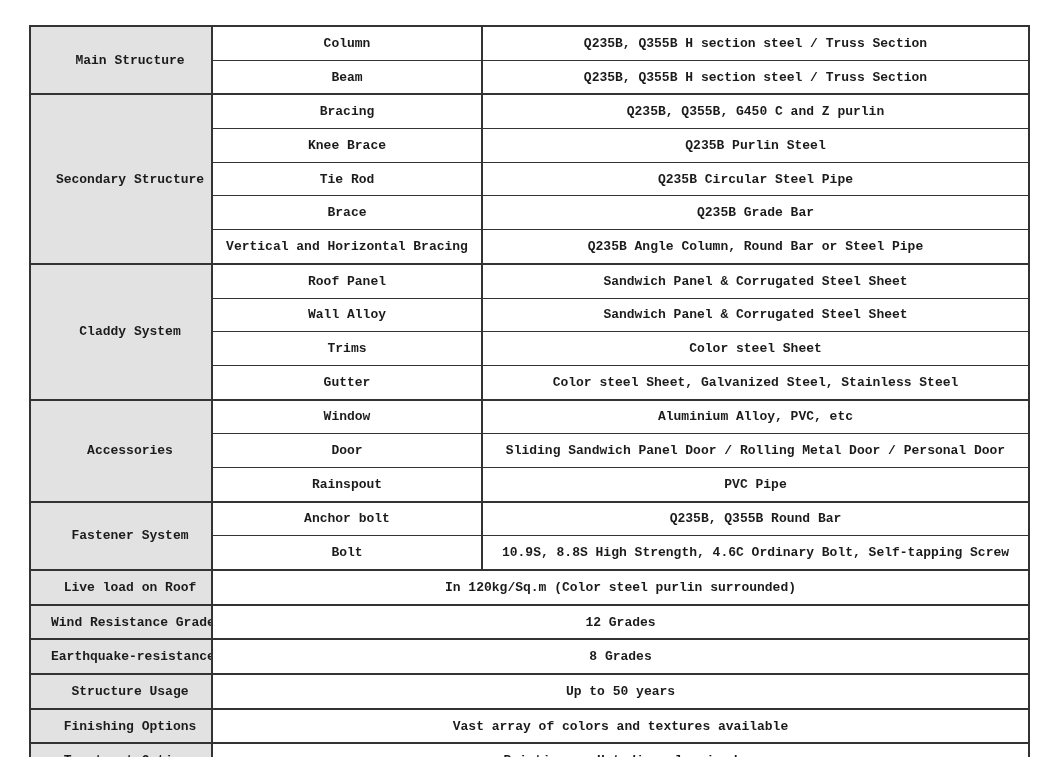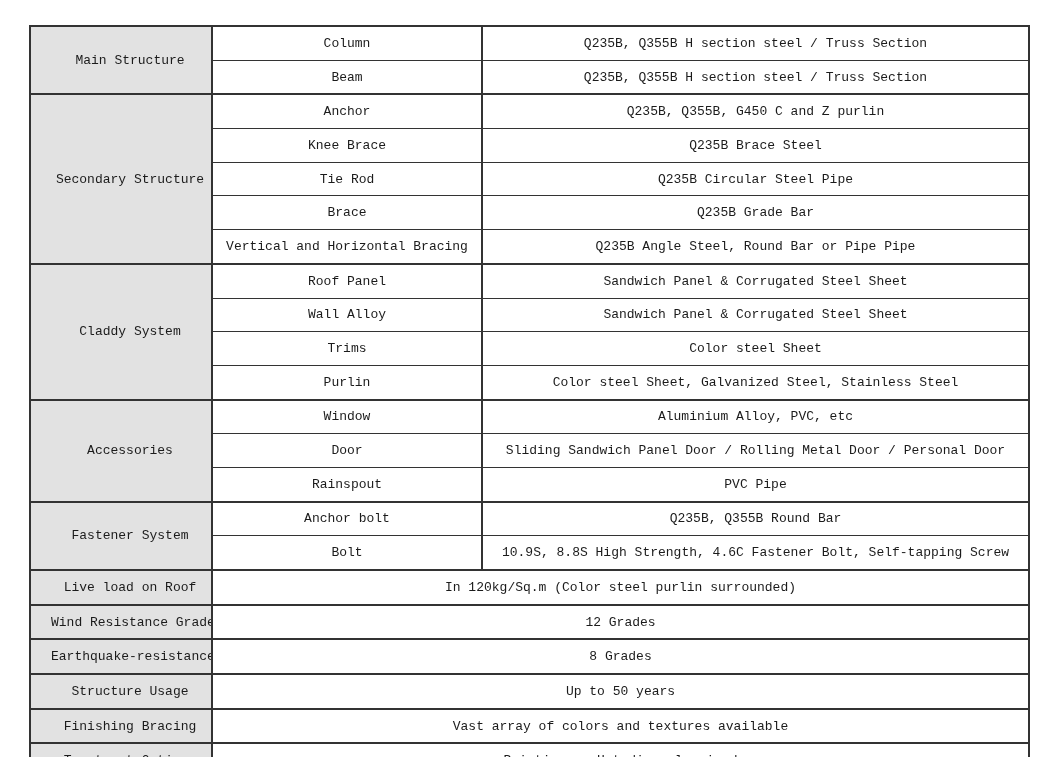--- a/index.html
+++ b/index.html
@@ -33,20 +33,21 @@
     border: 1px solid #333333;
     border-left-width: 2px;
     border-right-width: 2px;
     text-align: center;
     vertical-align: middle;
     height: 32.7px;
     padding: 0 2px;
     white-space: nowrap;
     overflow: hidden;
     line-height: 1;
+    font-weight: bold;
   }
   table.spec tr.section-start td { border-top-width: 2px; }
   table.spec td.cat {
     background: #e2e2e2;
     padding-left: 20px;
   }
 </style>
 </head>
 <body>
 
@@ -62,54 +63,54 @@
           <td class="cat" rowspan="2">Main Structure</td>
           <td>Column</td>
           <td>Q235B, Q355B H section steel / Truss Section</td>
         </tr>
         <tr>
           <td>Beam</td>
           <td>Q235B, Q355B H section steel / Truss Section</td>
         </tr>
         <tr class="section-start">
           <td class="cat" rowspan="5">Secondary Structure</td>
-          <td>Anchor</td>
+          <td>Bracing</td>
           <td>Q235B, Q355B, G450 C and Z purlin</td>
         </tr>
         <tr>
           <td>Knee Brace</td>
-          <td>Q235B Brace Steel</td>
+          <td>Q235B Purlin Steel</td>
         </tr>
         <tr>
           <td>Tie Rod</td>
           <td>Q235B Circular Steel Pipe</td>
         </tr>
         <tr>
           <td>Brace</td>
           <td>Q235B Grade Bar</td>
         </tr>
         <tr>
           <td>Vertical and Horizontal  Bracing</td>
-          <td>Q235B Angle Steel, Round Bar or Pipe Pipe</td>
+          <td>Q235B Angle Column, Round Bar or Steel Pipe</td>
         </tr>
         <tr class="section-start">
           <td class="cat" rowspan="4">Claddy System</td>
           <td>Roof Panel</td>
           <td>Sandwich Panel &amp; Corrugated Steel Sheet</td>
         </tr>
         <tr>
           <td>Wall Alloy</td>
           <td>Sandwich Panel &amp; Corrugated Steel Sheet</td>
         </tr>
         <tr>
           <td>Trims</td>
           <td>Color steel Sheet</td>
         </tr>
         <tr>
-          <td>Purlin</td>
+          <td>Gutter</td>
           <td>Color steel Sheet, Galvanized Steel, Stainless Steel</td>
         </tr>
         <tr class="section-start">
           <td class="cat" rowspan="3">Accessories</td>
           <td>Window</td>
           <td>Aluminium Alloy, PVC, etc</td>
         </tr>
         <tr>
           <td>Door</td>
           <td>Sliding Sandwich Panel Door / Rolling Metal Door /  Personal Door</td>
@@ -118,40 +119,40 @@
           <td>Rainspout</td>
           <td>PVC Pipe</td>
         </tr>
         <tr class="section-start">
           <td class="cat" rowspan="2">Fastener System</td>
           <td>Anchor bolt</td>
           <td>Q235B, Q355B Round Bar</td>
         </tr>
         <tr>
           <td>Bolt</td>
-          <td>10.9S, 8.8S High Strength, 4.6C Fastener Bolt, Self-tapping Screw</td>
+          <td>10.9S, 8.8S High Strength, 4.6C Ordinary Bolt, Self-tapping Screw</td>
         </tr>
         <tr class="section-start">
           <td class="cat">Live load on Roof</td>
           <td colspan="2">In 120kg/Sq.m (Color steel purlin surrounded)</td>
         </tr>
         <tr class="section-start">
           <td class="cat">Wind Resistance Grade</td>
           <td colspan="2">12 Grades</td>
         </tr>
         <tr class="section-start">
           <td class="cat">Earthquake-resistance</td>
           <td colspan="2">8 Grades</td>
         </tr>
         <tr class="section-start">
           <td class="cat">Structure Usage</td>
           <td colspan="2">Up to 50 years</td>
         </tr>
         <tr class="section-start">
-          <td class="cat">Finishing Bracing</td>
+          <td class="cat">Finishing Options</td>
           <td colspan="2">Vast array of colors and textures available</td>
         </tr>
         <tr class="section-start">
           <td class="cat">Treatment Options</td>
           <td colspan="2">Painting or Hot-dip galvanized</td>
         </tr>
       </tbody>
   </table>
 </div>
 

